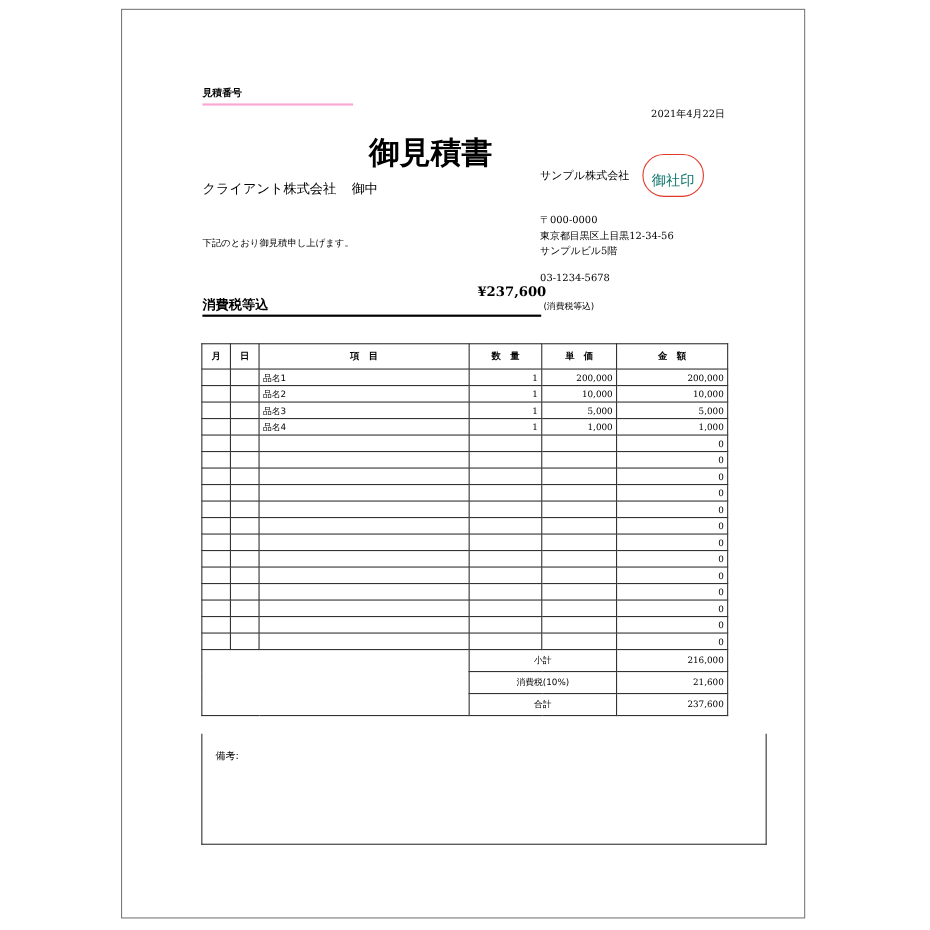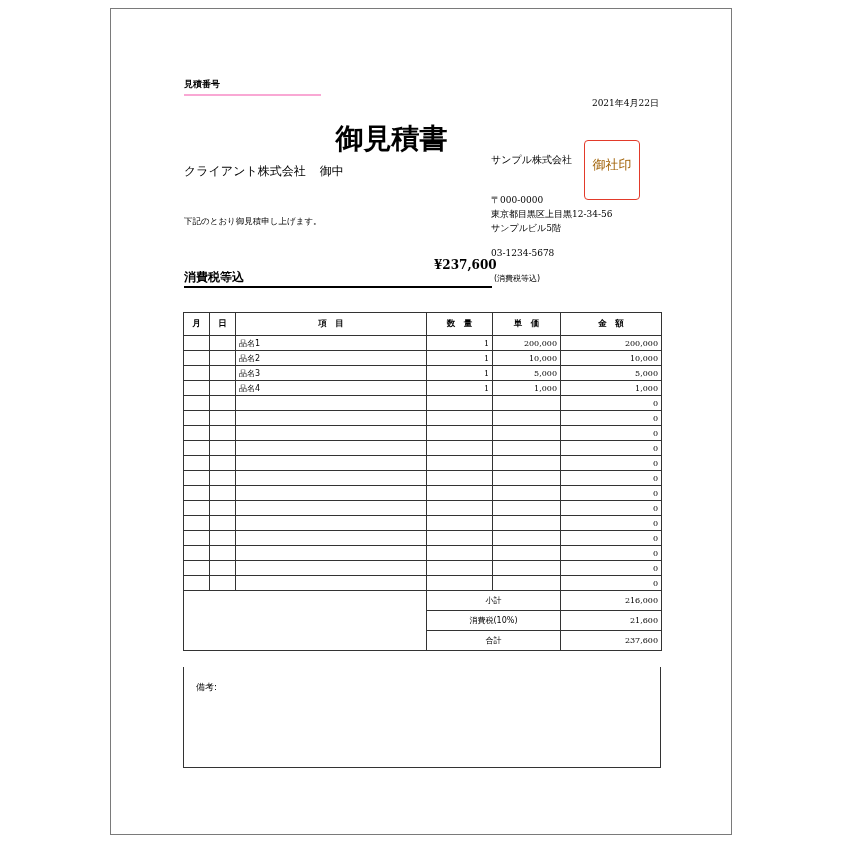--- a/index.html
+++ b/index.html
@@ -11,37 +11,37 @@
   .quote-no { left:184px; top:78px; width:137px; font-size:9px; font-weight:bold;
               border-bottom:2px solid #f9a8d4; padding-bottom:3px; font-family:"DejaVu Sans","Liberation Sans",sans-serif; }
   .date { right:186px; top:97px; font-size:9px; }
   .title { left:12px; width:759px; text-align:center; top:120px; font-size:28px; font-weight:bold;
            font-family:"DejaVu Sans","Liberation Sans",sans-serif; }
   .client { left:184px; top:163px; font-size:12px; font-family:Liberation Serif, serif; }
   .client .honor { margin-left:14px; }
   .intro { left:184px; top:216px; font-size:8.5px; font-family:"DejaVu Sans","Liberation Sans",sans-serif; }
   .company { left:491px; top:153px; font-size:10px; font-family:"DejaVu Sans","Liberation Sans",sans-serif; }
   .addr { left:491px; font-size:9px; }
-  .stamp { left:584px; top:140px; width:56px; height:60px; border:1.5px solid #e23a2a; border-radius:4px;
-           color:#a16207; font-size:13px; text-align:center; line-height:47px; box-sizing:border-box;
+  .stamp { left:584px; top:140px; width:56px; height:39px; border:1.5px solid #e23a2a; border-radius:20px;
+           color:#0f766e; font-size:13px; text-align:center; line-height:47px; box-sizing:border-box;
            font-family:"DejaVu Sans","Liberation Sans",sans-serif; }
   .total-wrap { left:184px; top:268px; width:308px; border-bottom:2px solid #000; height:18px; }
   .total-label { left:184px; top:269px; font-size:12px; font-weight:bold; font-family:"DejaVu Sans","Liberation Sans",sans-serif; }
   .total-amount { left:434px; top:258px; font-size:12px; font-weight:bold; }
   .total-note { left:494px; top:273px; font-size:8px; font-family:"DejaVu Sans","Liberation Sans",sans-serif; }
 
   table.items { position:absolute; left:183px; top:312px; border-collapse:collapse; table-layout:fixed; font-size:8px; }
   table.items td, table.items th { border:1px solid #333; padding:0 3px; height:15px; box-sizing:border-box; overflow:hidden; white-space:nowrap; }
   table.items th { height:23px; font-weight:bold; text-align:center; font-size:8.5px; font-family:"DejaVu Sans","Liberation Sans",sans-serif; }
   table.items td.num { text-align:right; }
   table.items td.name { font-family:"DejaVu Sans","Liberation Sans",sans-serif; }
   table.items tr.sum td { height:20px; }
   table.items tr.sum td.lbl { text-align:center; font-family:"DejaVu Sans","Liberation Sans",sans-serif; }
   table.items tr.sum td.blank { border-bottom:1px solid #333; }
-  .remarks { position:absolute; left:183px; top:667px; width:478px; height:101px; border:1px solid #333; border-top:none; box-sizing:border-box; }
+  .remarks { position:absolute; left:183px; top:667px; width:514px; height:101px; border:1px solid #333; border-top:none; box-sizing:border-box; }
   .remarks-label { position:absolute; left:12px; top:14px; font-size:9px; font-family:"DejaVu Sans","Liberation Sans",sans-serif; }
 </style>
 </head>
 <body>
 
 <div class="page"></div>
 
 <div class="abs quote-no">見積番号</div>
 <div class="abs date">2021年4月22日</div>
 <div class="abs title">御見積書</div>

